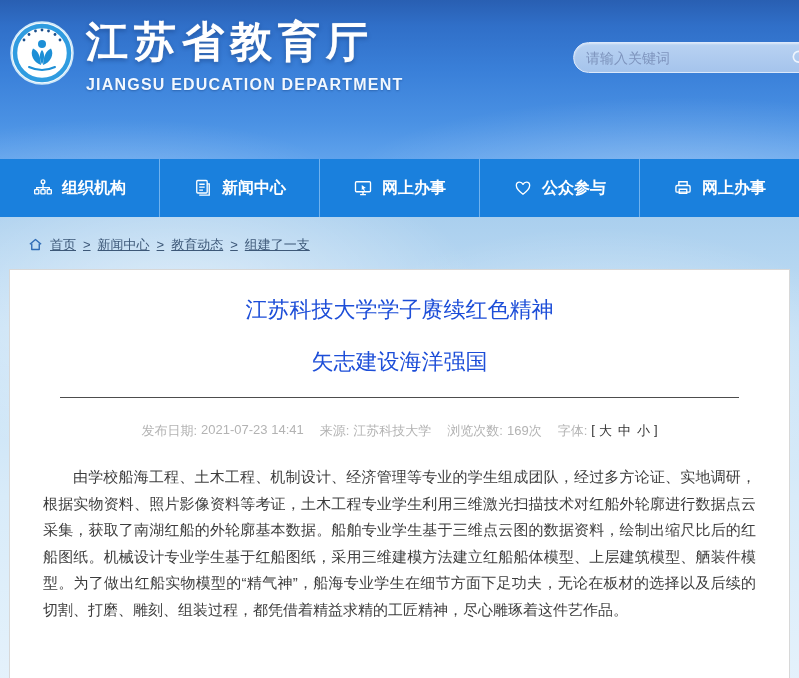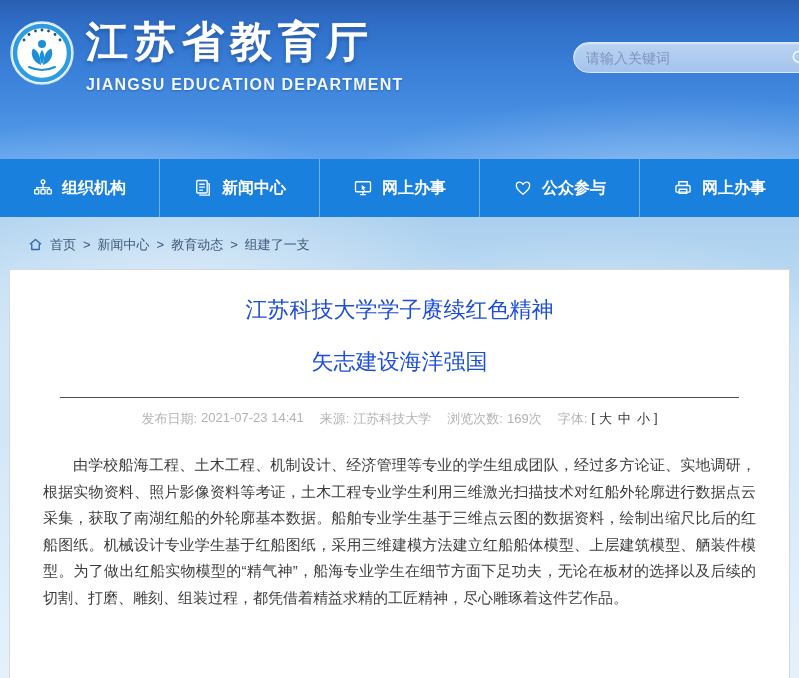--- a/index.html
+++ b/index.html
@@ -58,38 +58,38 @@
   
   .sky{
     position:relative; height:508px;
     background:
       radial-gradient(55% 45% at 22% 18%, rgba(255,255,255,.55), rgba(255,255,255,0) 70%),
       radial-gradient(50% 40% at 75% 30%, rgba(255,255,255,.45), rgba(255,255,255,0) 70%),
       linear-gradient(180deg,#aacfee 0%, #c3dff5 22%, #d8ebf9 55%, #e7f3fc 100%);
   }
   .breadcrumb{
     display:flex; align-items:center; gap:5px;
-    padding:13px 16px 0 28px; font-size:13px; color:#3d5878; height:42px;
+    padding:13px 16px 0 28px; font-size:13px; color:#3d5878; height:42px;text-decoration:underline;
   }
   .crumb{ color:#3d5878; cursor:pointer; text-decoration:none; }
   .crumb-sep{ color:#3d5878; margin:0 2px; }
   .crumb-current{ cursor:default; }
   .home-icon{ width:15px; height:15px; margin-right:2px; }
 
   
   .card{
     position:absolute; left:9px; right:9px; top:52px; bottom:-2px;
     background:#fff; border:1px solid #d8d8d8;
     padding:28px 0 0 0;
   }
   .article-title{ text-align:center; color:#1d4ed8; font-size:22px; font-weight:500; line-height:24px; }
   .article-title.l2{ margin-top:28px;text-align:center; }
   .title-rule{ border:none; border-top:1px solid #4d4d4d; margin:23px 50px 0 50px; }
   .meta-row{
-    margin-top:12px; display:flex; justify-content:center; gap:16px;
+    margin-top:24px; display:flex; justify-content:center; gap:16px;
     font-size:13px; color:#b3b3b3; align-items:center;
   }
   .meta-item{ display:flex; gap:4px; white-space:nowrap; }
   .font-switch{ color:#333; display:flex; gap:2px; }
   .font-size-btn{ color:#333; cursor:pointer; padding:0 2px; }
   .article-body{ margin-top:24px; padding:0 33px; color:#3d3d3d; font-size:15px; line-height:26.5px; text-align:justify; }
   .article-body p{ text-indent:2em; }
 </style>
 </head>
 <body>

